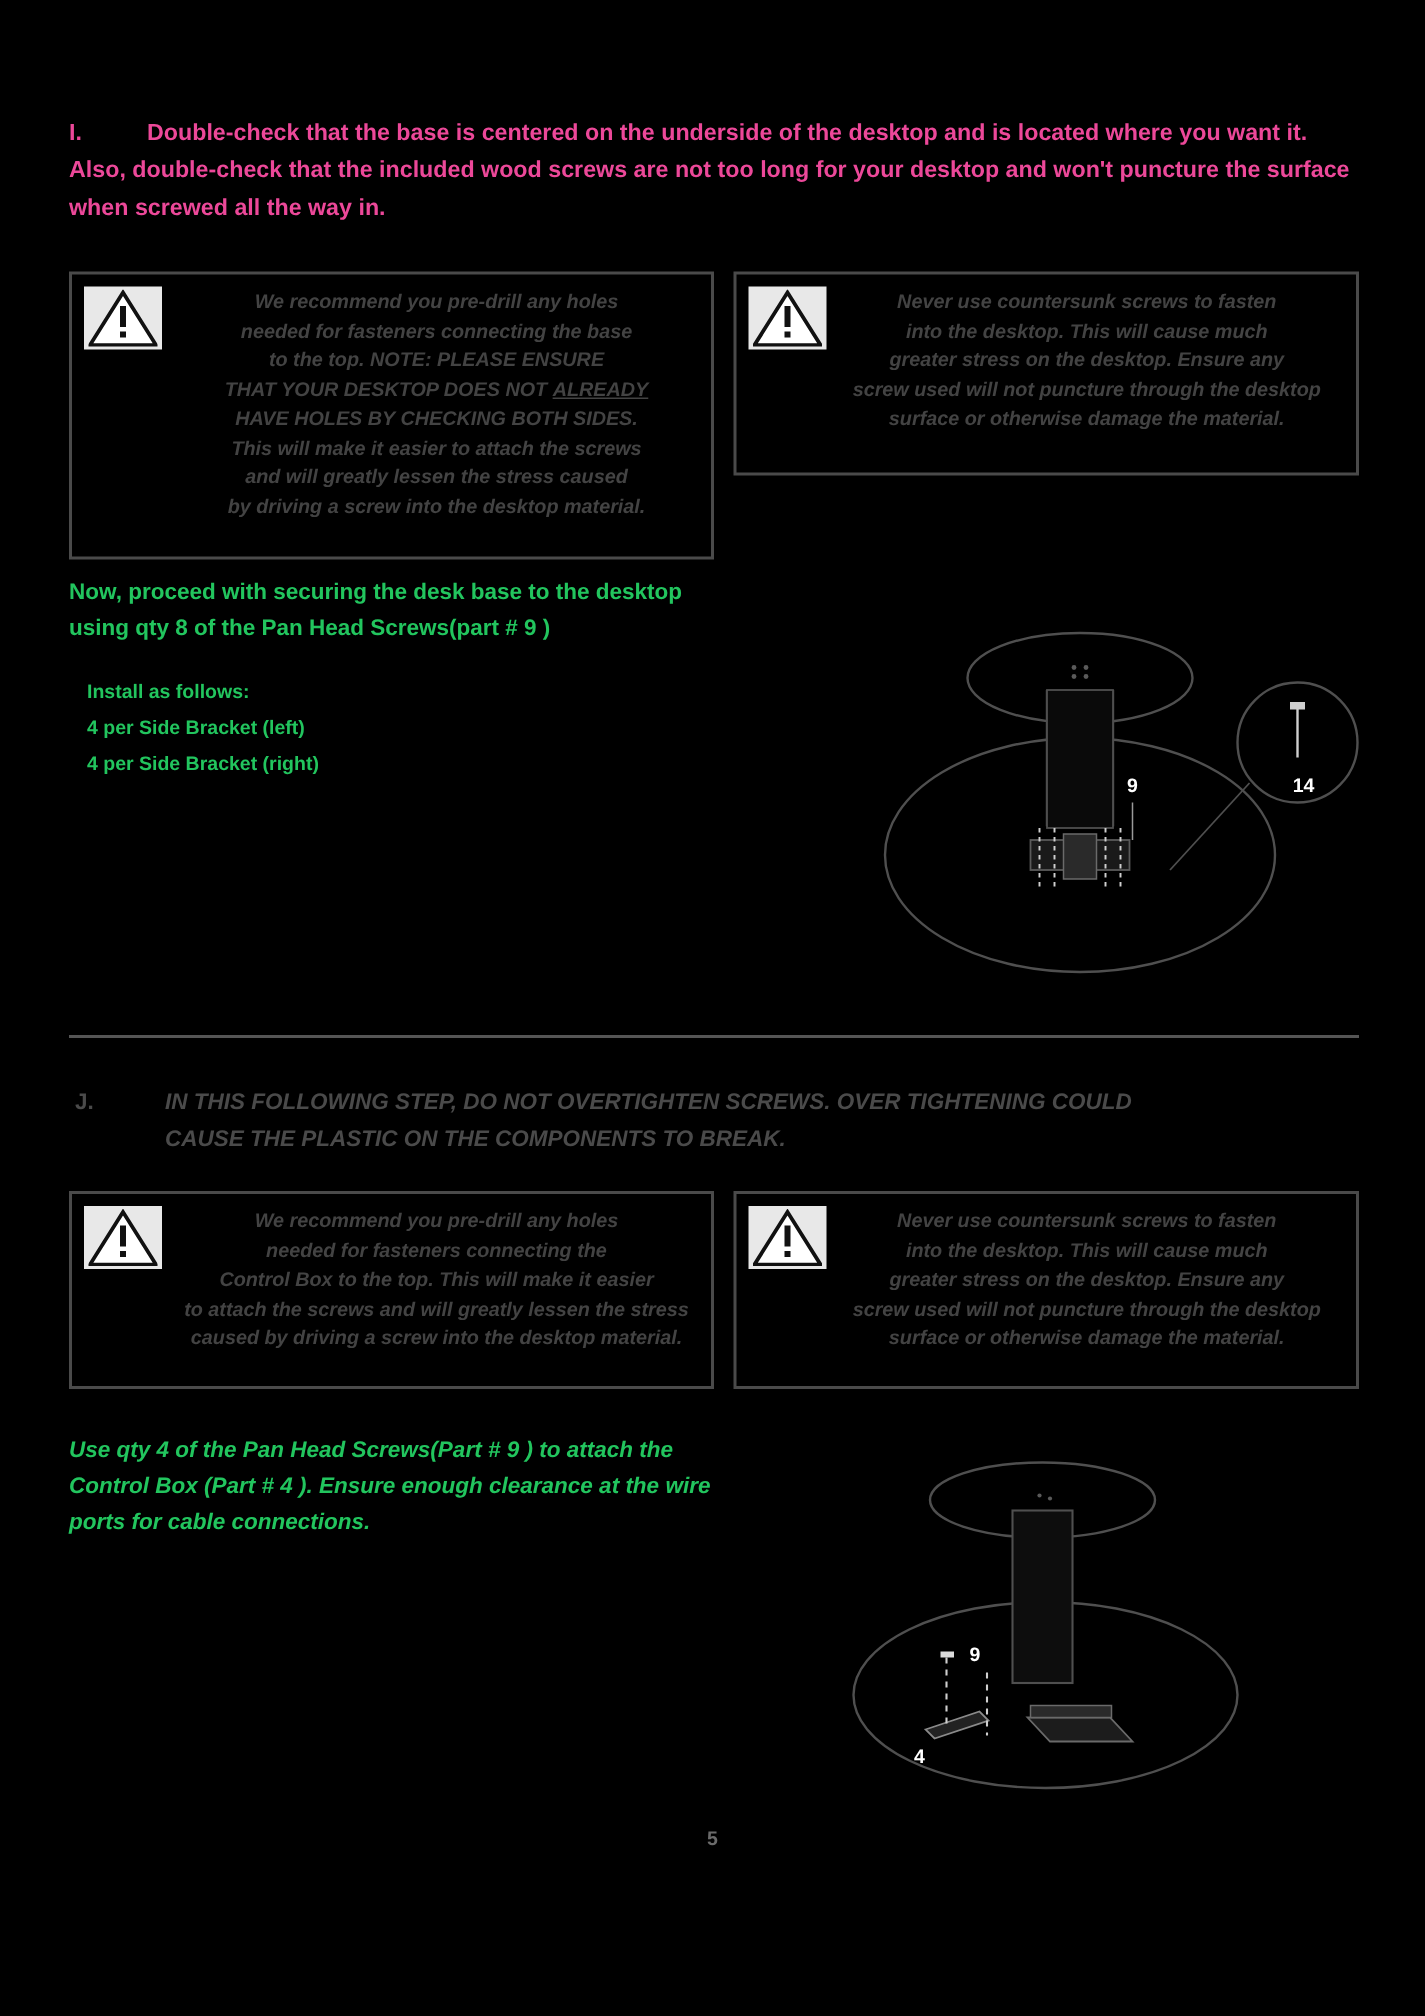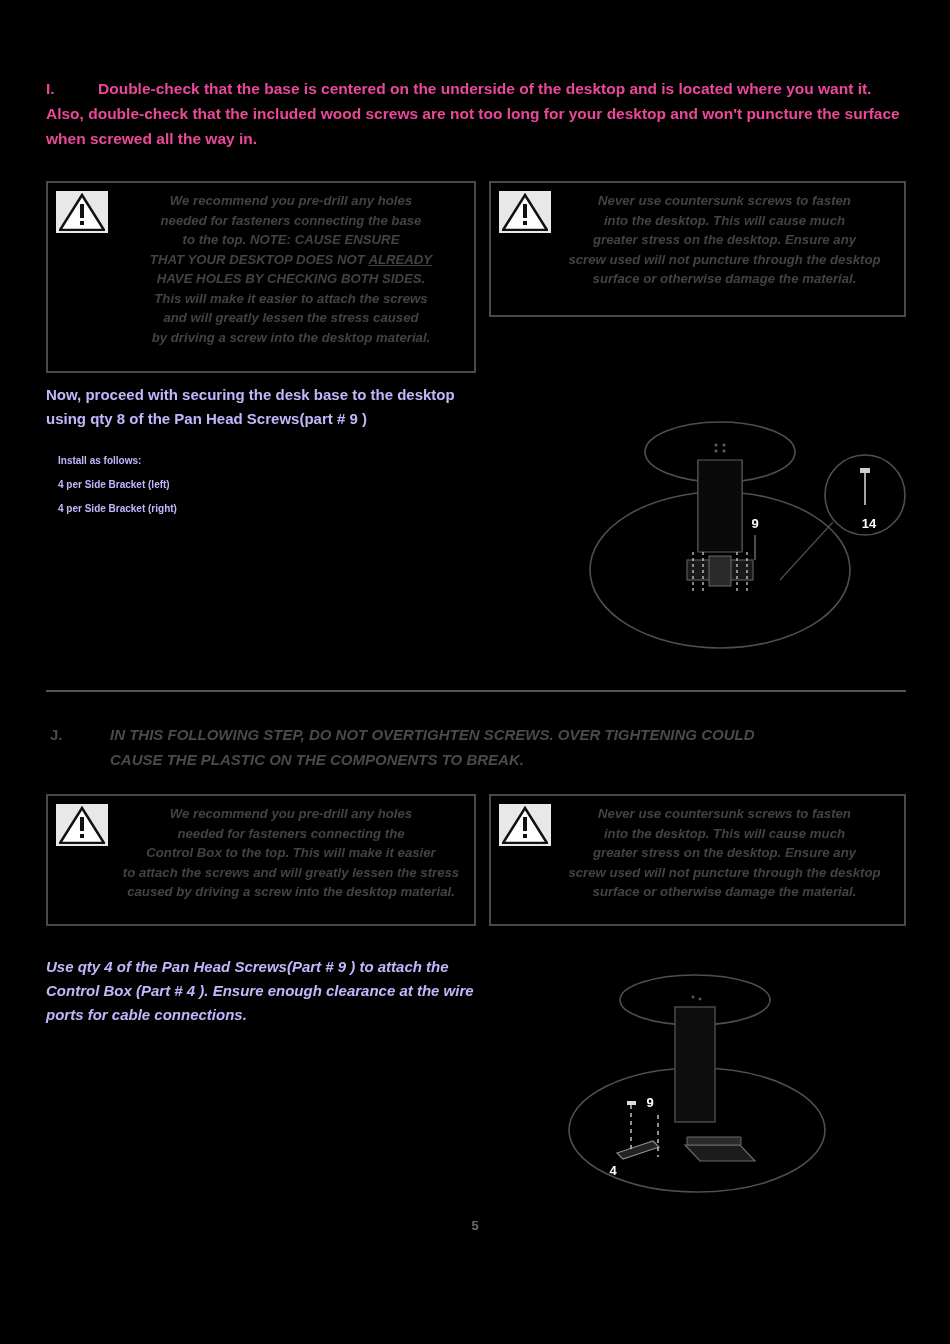--- a/index.html
+++ b/index.html
@@ -77,25 +77,25 @@
   #warn-1 .warn-text { padding-left: 66px; padding-right: 6px; }
   #warn-3 .warn-text { padding-left: 66px; padding-right: 6px; }
   #warn-2 .warn-text { padding-left: 62px; padding-right: 8px; }
   #warn-4 .warn-text { padding-left: 62px; padding-right: 8px; }
 
   
   .body-text {
     position: absolute;
     font-size: 15px;
     line-height: 24px;
-    color: #c4b5fd;
+    color: #22c55e;
     font-weight: bold;
   }
   #proceed-text { left: 46px; top: 383px; width: 520px; }
-  #install-list { left: 58px; top: 449px; width: 400px; font-size: 10px; line-height: 24px;}
+  #install-list { left: 58px; top: 449px; width: 400px; font-size: 13px; line-height: 24px;}
   #use-qty-text { left: 46px; top: 955px; width: 540px; font-style: italic; }
 
   .hr-divider {
     position: absolute;
     left: 46px;
     top: 690px;
     width: 860px;
     height: 2px;
     background: #555;
   }
@@ -144,21 +144,21 @@
     <div class="warn-tri">
       <svg width="46" height="38" viewBox="0 0 46 38">
         <polygon points="23,2 45,37 1,37" fill="#ffffff" stroke="#111111" stroke-width="2.5"></polygon>
         <rect x="21" y="11" width="4" height="14" fill="#111111"></rect>
         <rect x="21" y="28" width="4" height="4" fill="#111111"></rect>
       </svg>
     </div>
     <div class="warn-text">
       <span>We recommend you pre-drill any holes</span><br>
       <span>needed for fasteners connecting the base</span><br>
-      <span>to the top. </span><b>NOTE: CAUSE ENSURE</b><br>
+      <span>to the top. </span><b>NOTE: PLEASE ENSURE</b><br>
       <span>THAT YOUR DESKTOP DOES NOT </span><b class="u">ALREADY</b><br>
       <b>HAVE HOLES BY CHECKING BOTH SIDES.</b><br>
       <span>This will make it easier to attach the screws</span><br>
       <span>and will greatly lessen the stress caused</span><br>
       <span>by driving a screw into the desktop material.</span>
     </div>
   </div>
 
   <div class="warn-box" id="warn-2">
     <div class="warn-tri">

